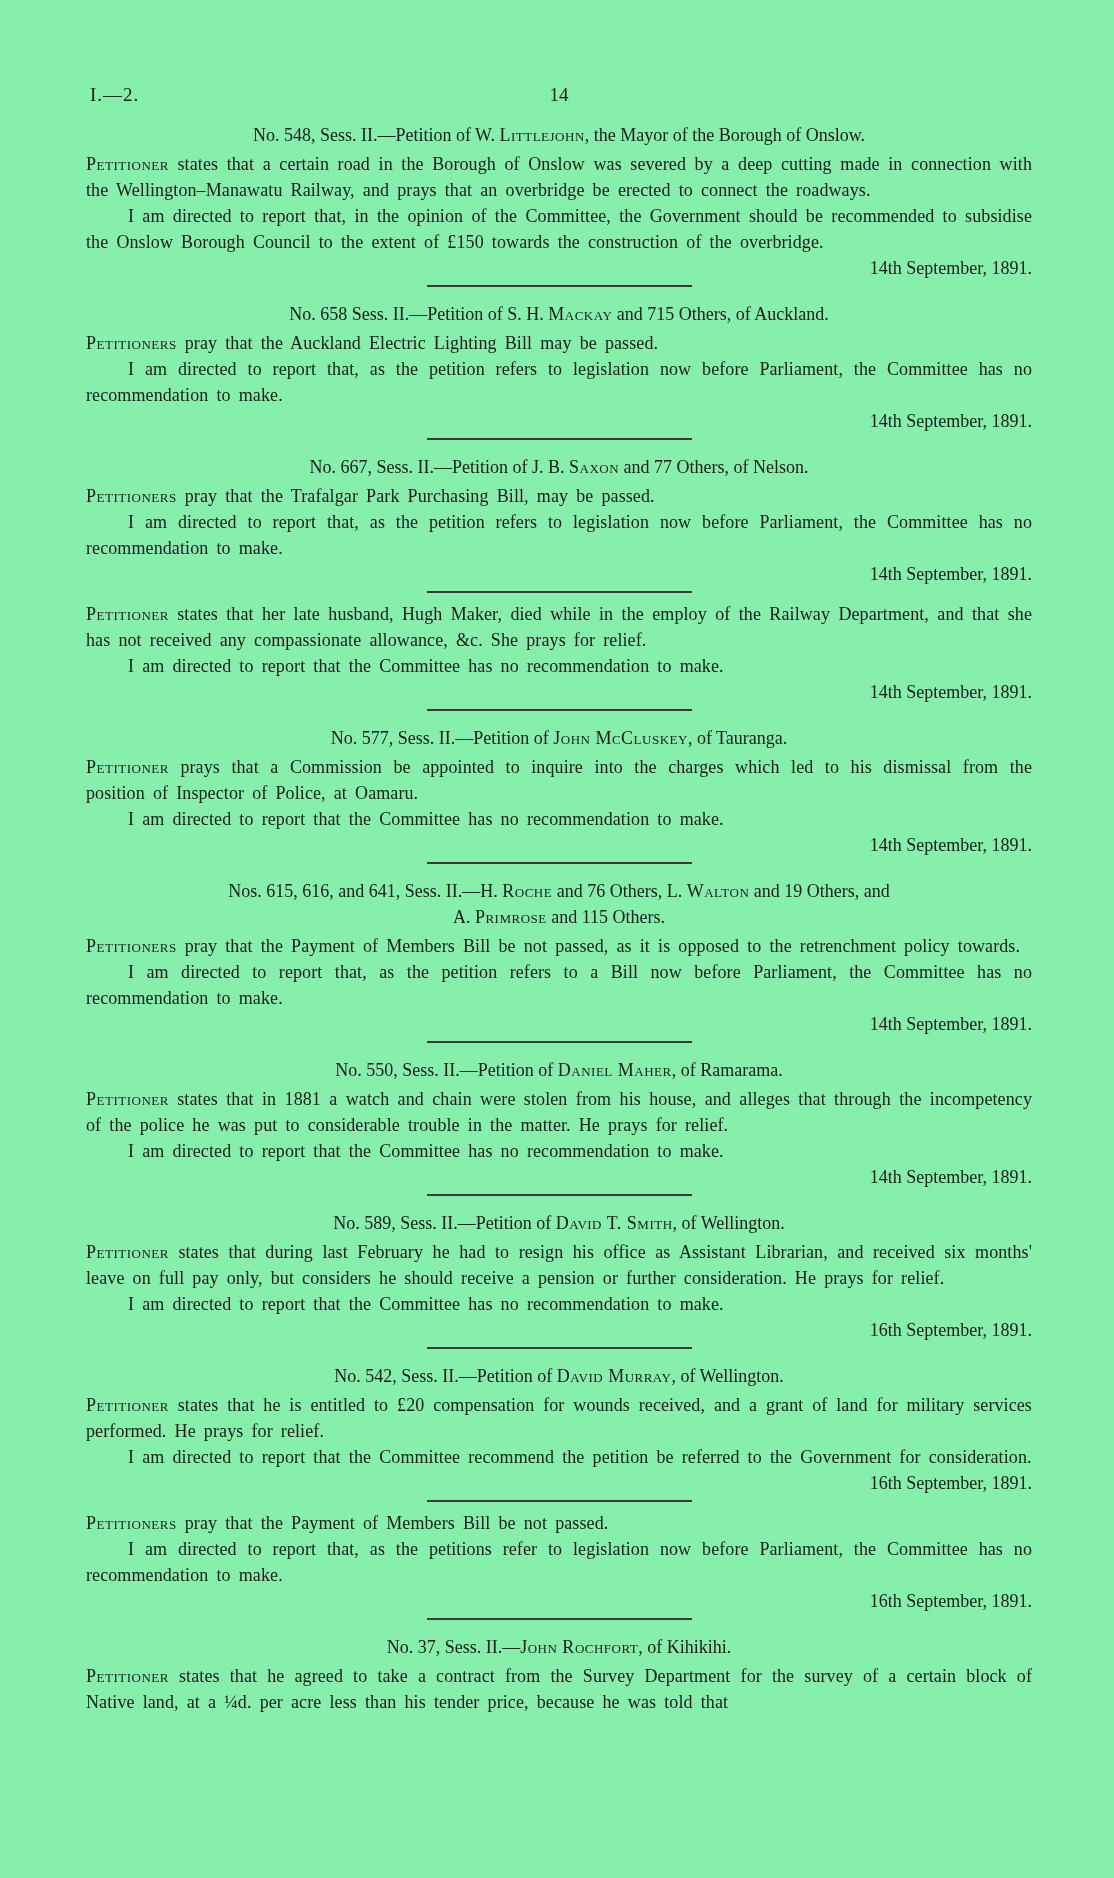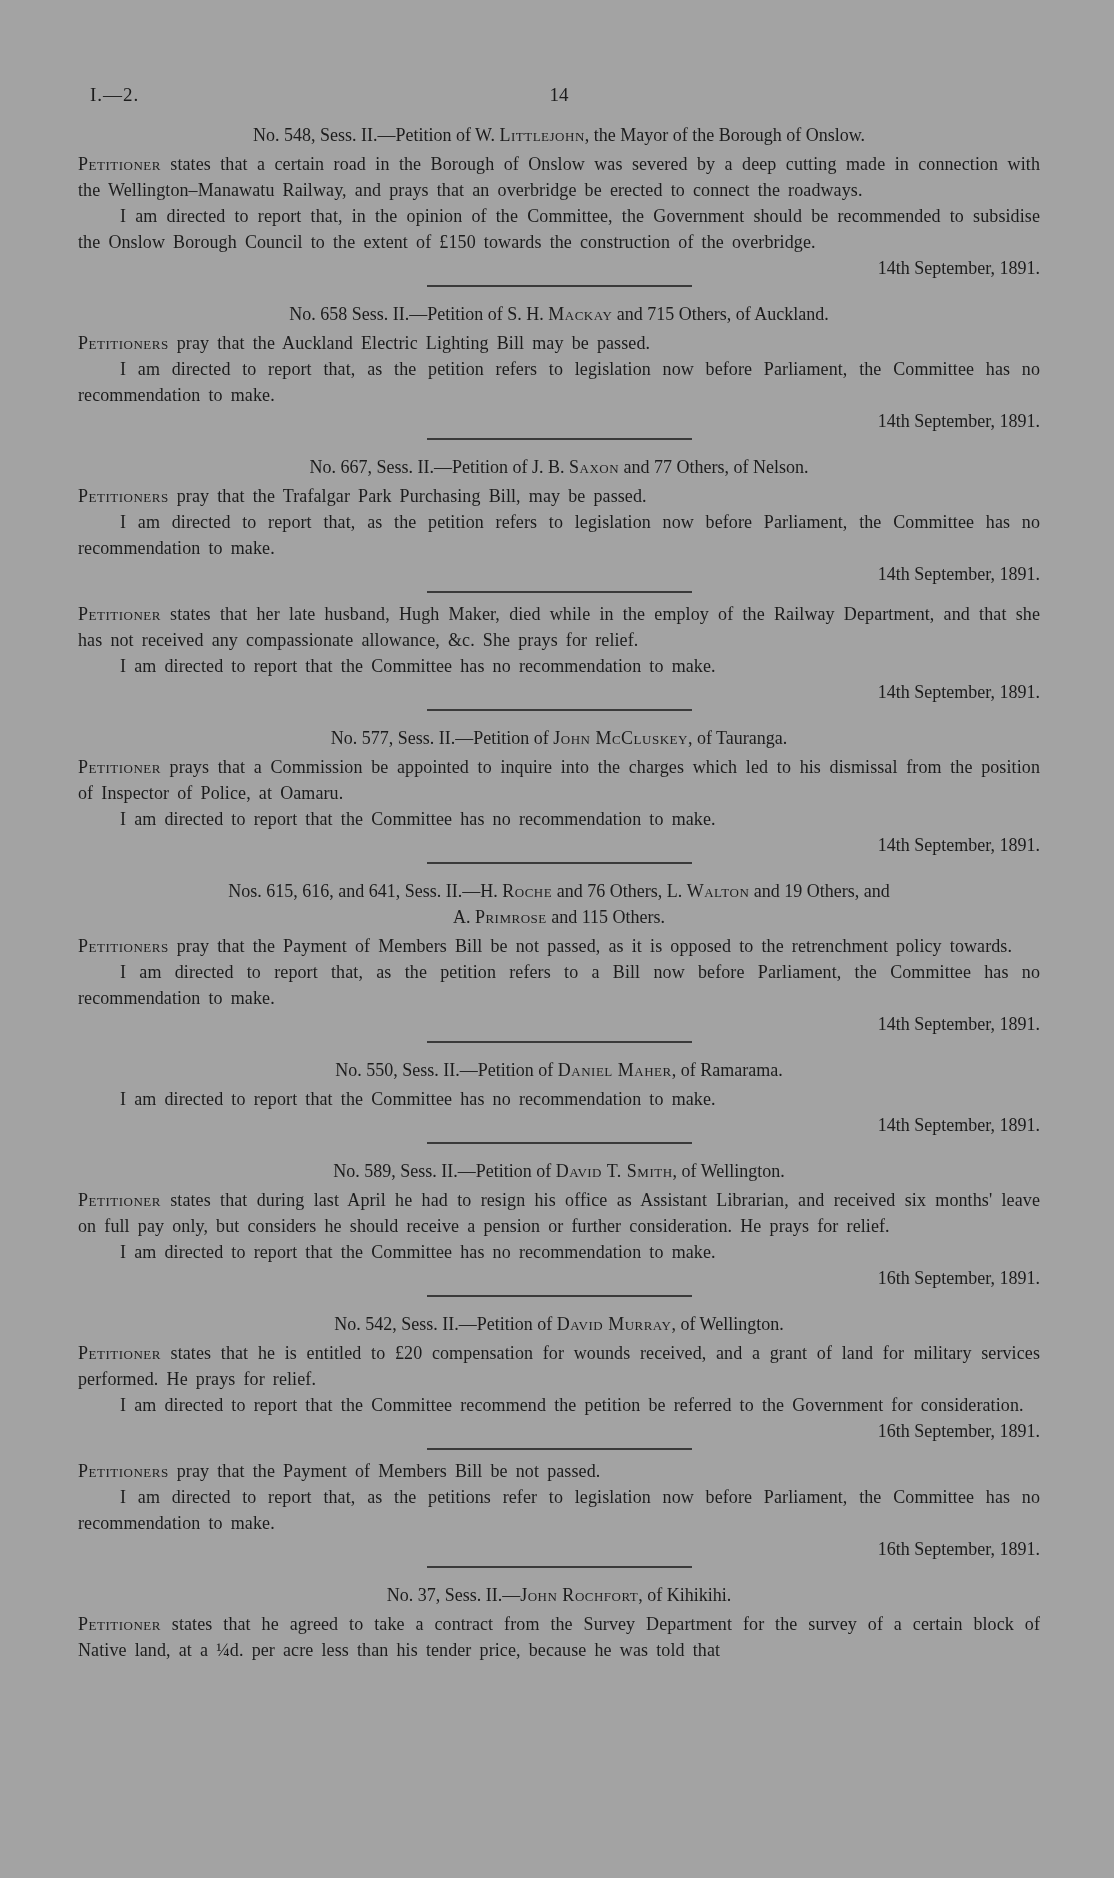--- a/index.html
+++ b/index.html
@@ -5,21 +5,21 @@
   html, body {
     margin: 0;
     padding: 0;
     background: #e9e7e2;
   }
   .page {
     position: relative;
     width: 1114px;
     min-height: 1878px;
     margin: 0 auto;
-    background: #a3a3a3;
+    background: #86efac;
     color: #1c1c1c;
     box-sizing: border-box;
     padding: 82px 74px 40px 78px;
     font-family: "Liberation Serif", "DejaVu Serif", serif;
     font-size: 18px;
     line-height: 26px;
     overflow: hidden;
   }
   .pagehead {
     position: relative;
@@ -54,21 +54,21 @@
     margin: 0;
     padding-left: 42px;
     text-align: right;
   }
   .divider {
     width: 265px;
     height: 0;
     border-top: 2px solid #3a3a3a;
     margin: 4px auto 8px auto;
   }
-  .section { margin: 0; }
+  .section { margin: 8px; }
 </style>
 </head>
 <body>
 
 <div class="page">
 
   <div class="pagehead">
     <span class="sigil">I.—2.</span>
     <span>14</span>
   </div>
@@ -115,28 +115,29 @@
   <div class="section">
     <div class="heading"><span>Nos. 615, 616, and 641, Sess. II.—H. </span><span class="sc">Roche</span><span> and 76 Others, L. </span><span class="sc">Walton</span><span> and 19 Others, and</span><br><span>A. </span><span class="sc">Primrose</span><span> and 115 Others.</span></div>
     <p class="body"><span class="sc">Petitioners</span> <span>pray that the Payment of Members Bill be not passed, as it is opposed to the retrenchment policy towards.</span></p>
     <p class="body reply">I am directed to report that, as the petition refers to a Bill now before Parliament, the Committee has no recommendation to make.</p>
     <p class="datep">14th September, 1891.</p>
     <div class="divider"></div>
   </div>
 
   <div class="section">
     <div class="heading"><span>No. 550, Sess. II.—Petition of </span><span class="sc">Daniel Maher</span><span>, of Ramarama.</span></div>
+    <p class="body"><span class="sc">Petitioner</span> <span>states that in 1881 a watch and chain were stolen from his house, and alleges that through the incompetency of the police he was put to considerable trouble in the matter. He prays for relief.</span></p>
     <p class="body reply">I am directed to report that the Committee has no recommendation to make.</p>
     <p class="datep">14th September, 1891.</p>
     <div class="divider"></div>
   </div>
 
   <div class="section">
     <div class="heading"><span>No. 589, Sess. II.—Petition of </span><span class="sc">David T. Smith</span><span>, of Wellington.</span></div>
-    <p class="body"><span class="sc">Petitioner</span> <span>states that during last April he had to resign his office as Assistant Librarian, and received six months' leave on full pay only, but considers he should receive a pension or further consideration. He prays for relief.</span></p>
+    <p class="body"><span class="sc">Petitioner</span> <span>states that during last February he had to resign his office as Assistant Librarian, and received six months' leave on full pay only, but considers he should receive a pension or further consideration. He prays for relief.</span></p>
     <p class="body reply">I am directed to report that the Committee has no recommendation to make.</p>
     <p class="datep">16th September, 1891.</p>
     <div class="divider"></div>
   </div>
 
   <div class="section">
     <div class="heading"><span>No. 542, Sess. II.—Petition of </span><span class="sc">David Murray</span><span>, of Wellington.</span></div>
     <p class="body"><span class="sc">Petitioner</span> <span>states that he is entitled to £20 compensation for wounds received, and a grant of land for military services performed. He prays for relief.</span></p>
     <p class="body reply">I am directed to report that the Committee recommend the petition be referred to the Government for consideration.</p>
     <p class="datep">16th September, 1891.</p>

